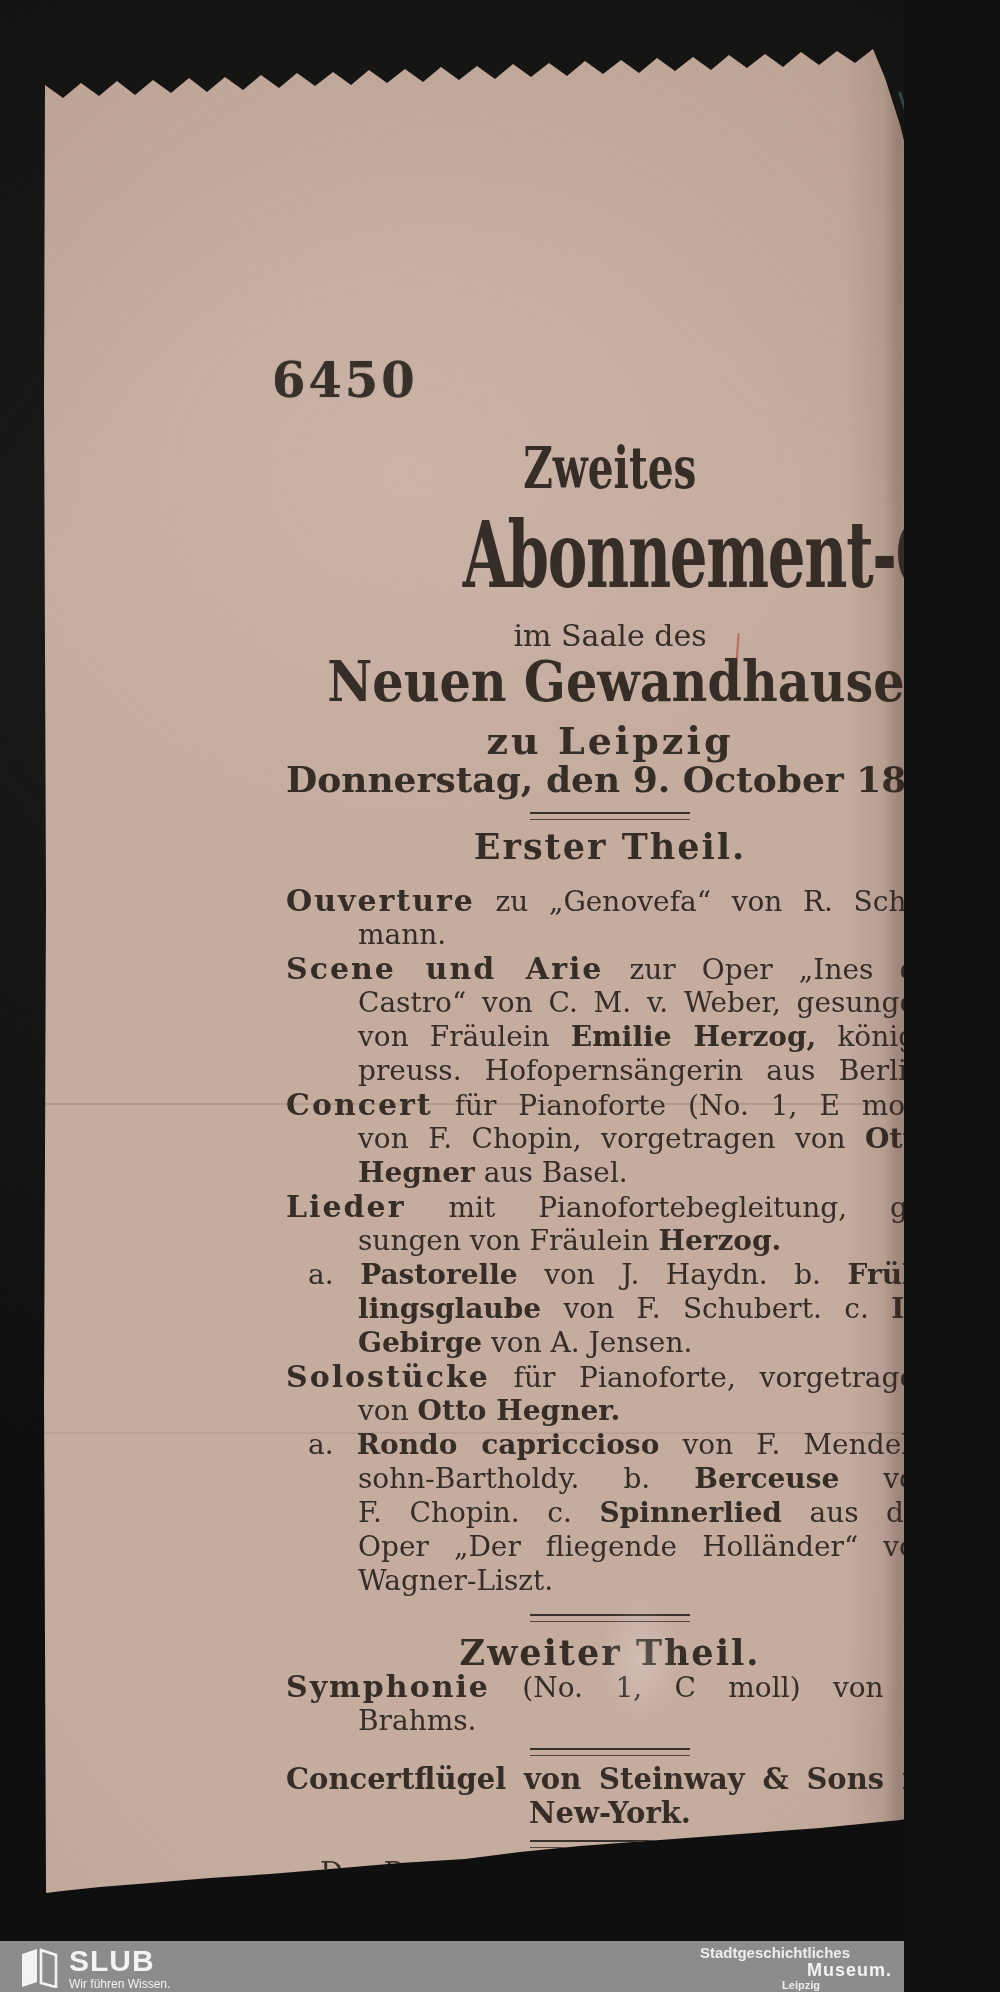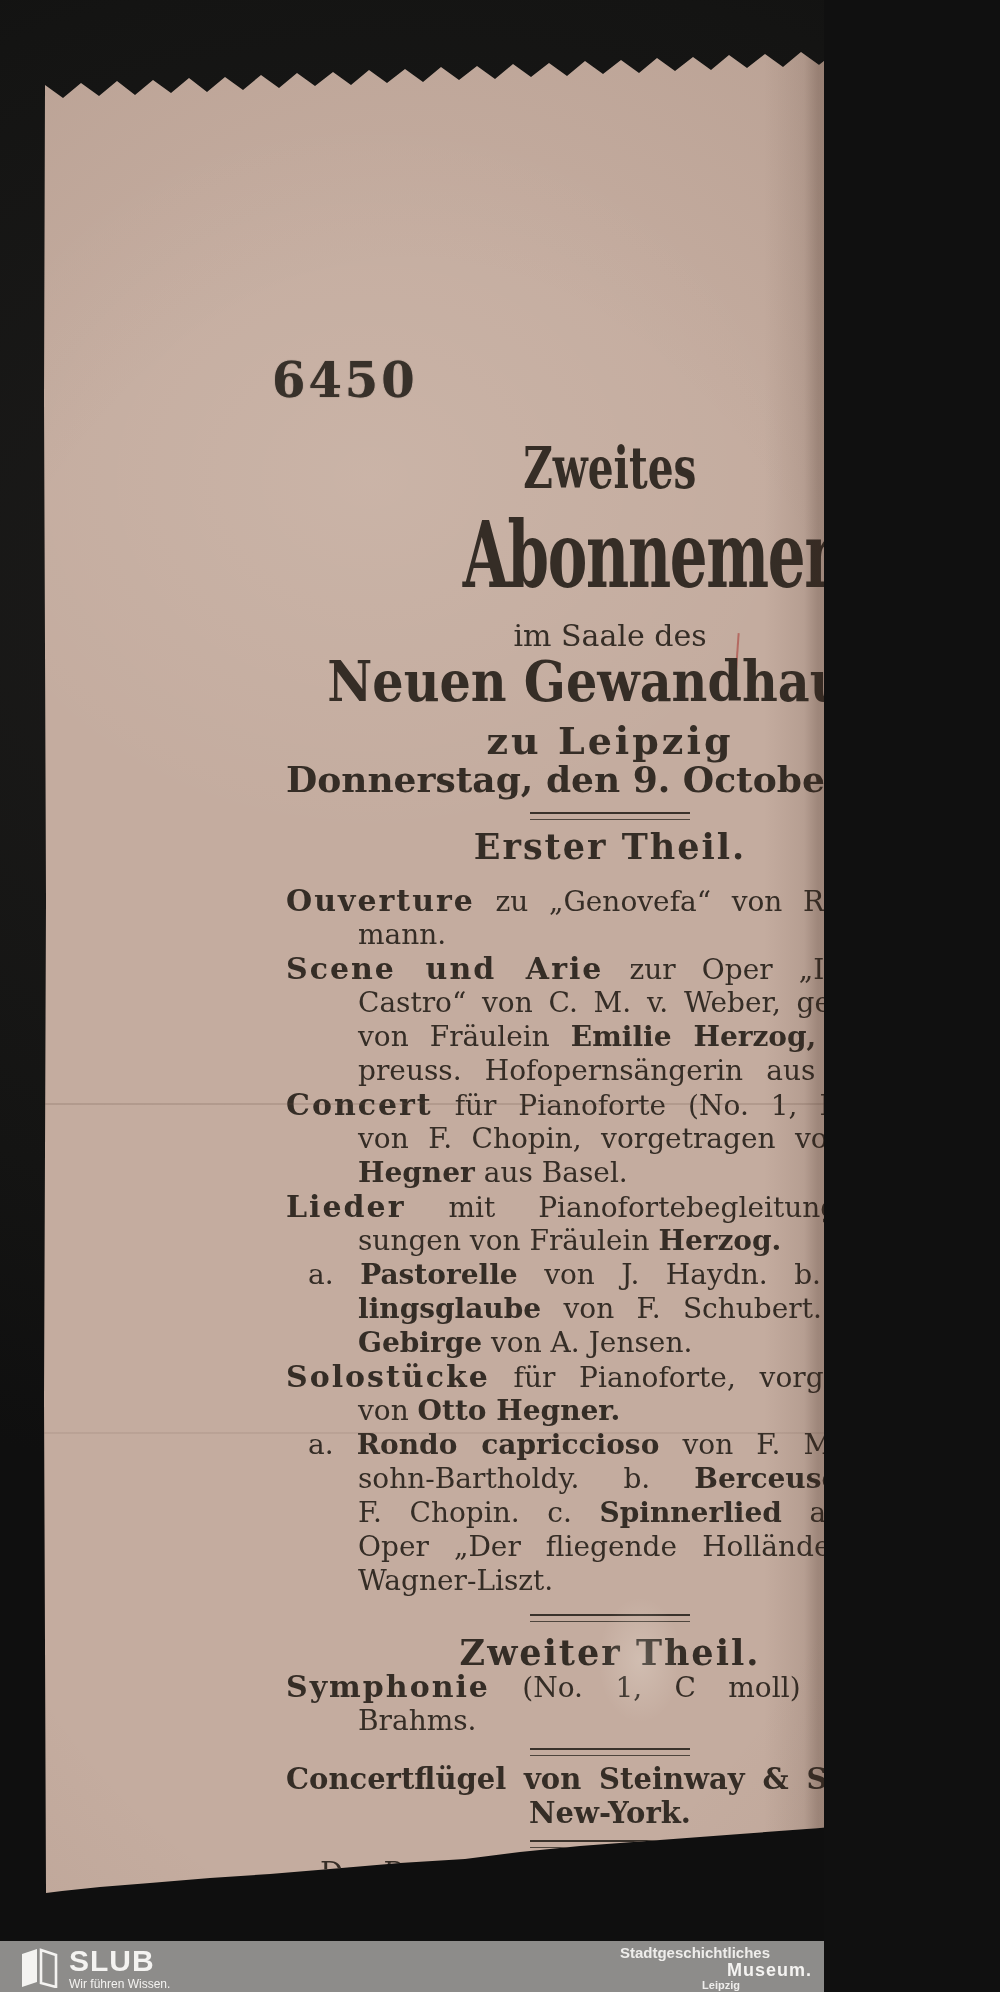--- a/index.html
+++ b/index.html
@@ -1,16 +1,16 @@
 <!DOCTYPE html>
 <html><head>
 <meta charset="utf-8">
 <style>
   html,body{margin:0;padding:0;background:#101010;}
-  .stage{position:relative;width:824px;height:1992px;overflow:hidden;
+  .stage{position:relative;width:904px;height:1992px;overflow:hidden;
          background:radial-gradient(ellipse 1200px 900px at 50% 30%, #1d1c1b 0%, #141413 70%, #0f0f0f 100%);
          font-family:"DejaVu Serif", serif;}
   
   .paper{position:absolute;inset:0;
     background:
       radial-gradient(ellipse 620px 520px at 45% 24%, rgba(255,246,236,.10), transparent 70%),
       radial-gradient(ellipse 950px 1500px at 50% 55%, rgba(0,0,0,0) 55%, rgba(90,60,45,.14) 100%),
       #c4ac9f;
     clip-path:polygon(45px 85px,63px 98px,81px 83px,99px 96px,117px 81px,135px 95px,153px 80px,171px 93px,189px 78px,207px 92px,225px 77px,243px 90px,261px 75px,279px 88px,297px 73px,315px 86px,333px 72px,351px 85px,369px 70px,387px 83px,405px 69px,423px 82px,441px 67px,459px 80px,477px 66px,495px 79px,513px 64px,531px 77px,549px 63px,567px 76px,585px 61px,603px 74px,621px 60px,639px 73px,657px 58px,675px 71px,693px 57px,711px 70px,729px 55px,747px 68px,765px 54px,783px 67px,801px 52px,819px 65px,837px 51px,855px 63px,873px 49px,885px 78px,900px 125px,915px 185px,927px 235px,930px 420px,934px 700px,940px 1000px,944px 1300px,948px 1600px,950px 1755px,949px 1812px,900px 1820px,820px 1828px,740px 1834px,660px 1840px,580px 1846px,520px 1852px,465px 1859px,400px 1863px,330px 1869px,270px 1874px,210px 1878px,150px 1883px,100px 1887px,62px 1891px,46px 1893px,44px 1400px,46px 900px,44px 400px);}
   .paper::after{content:"";position:absolute;inset:0;pointer-events:none;

